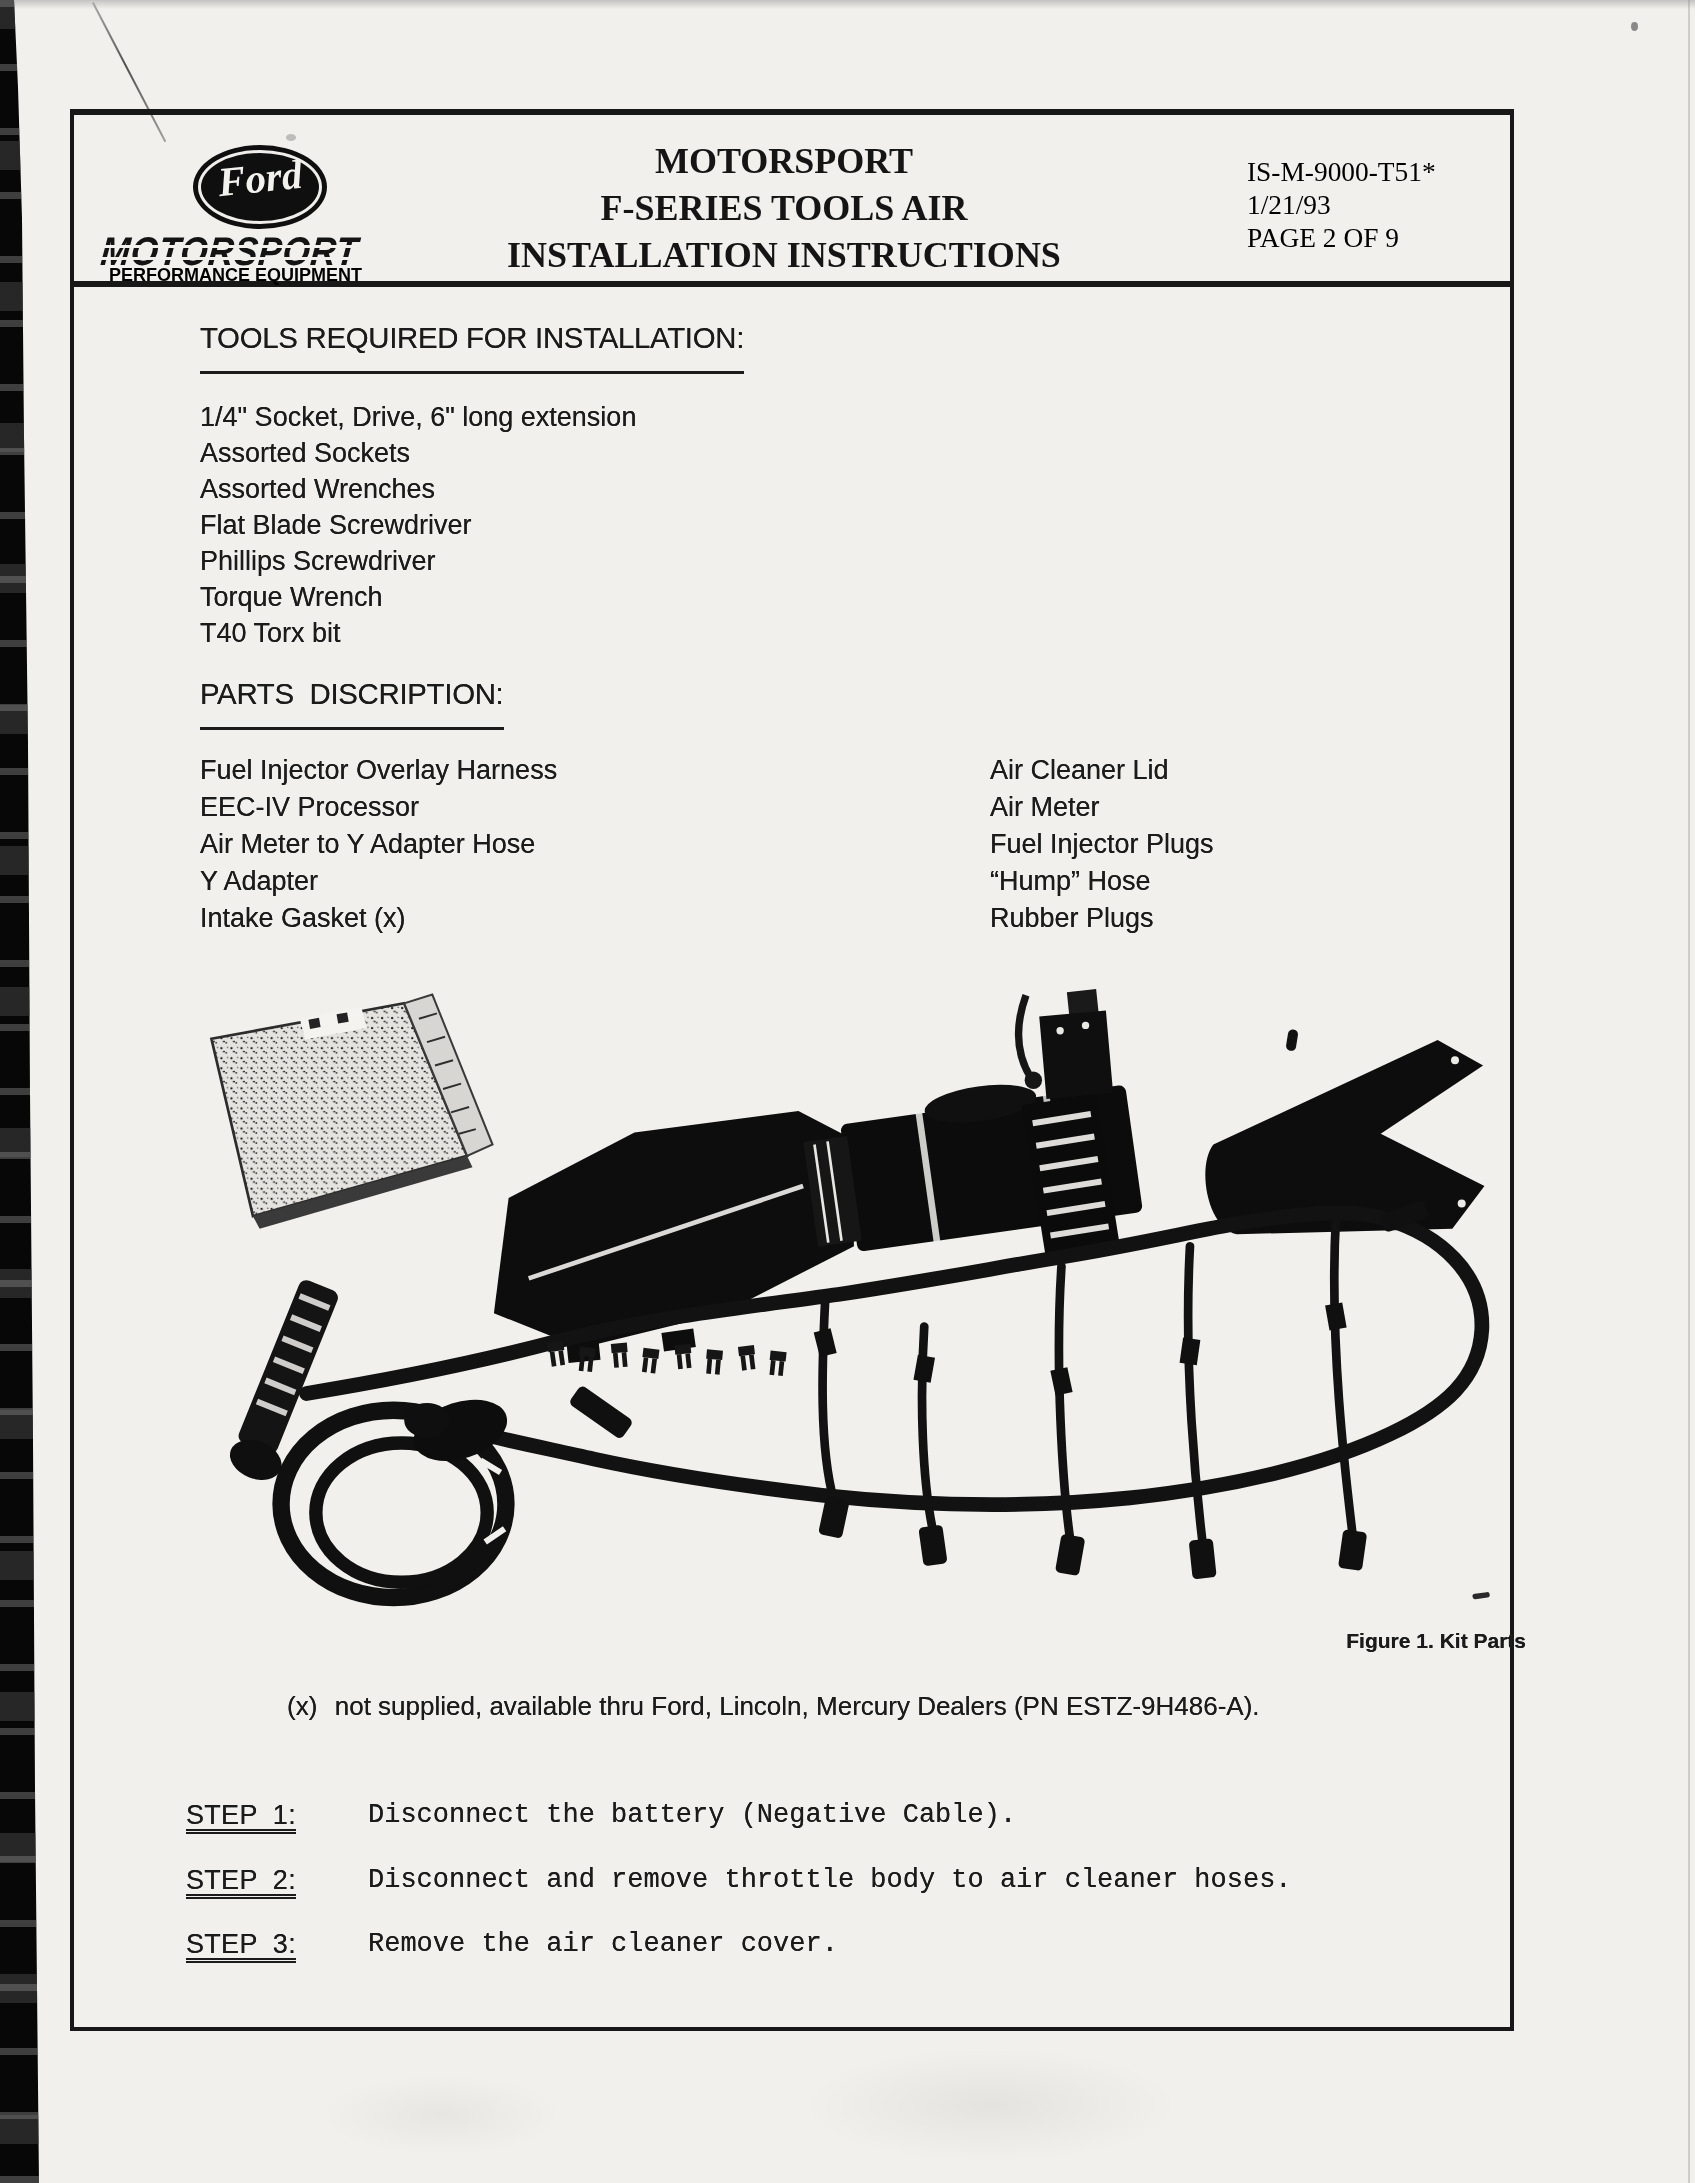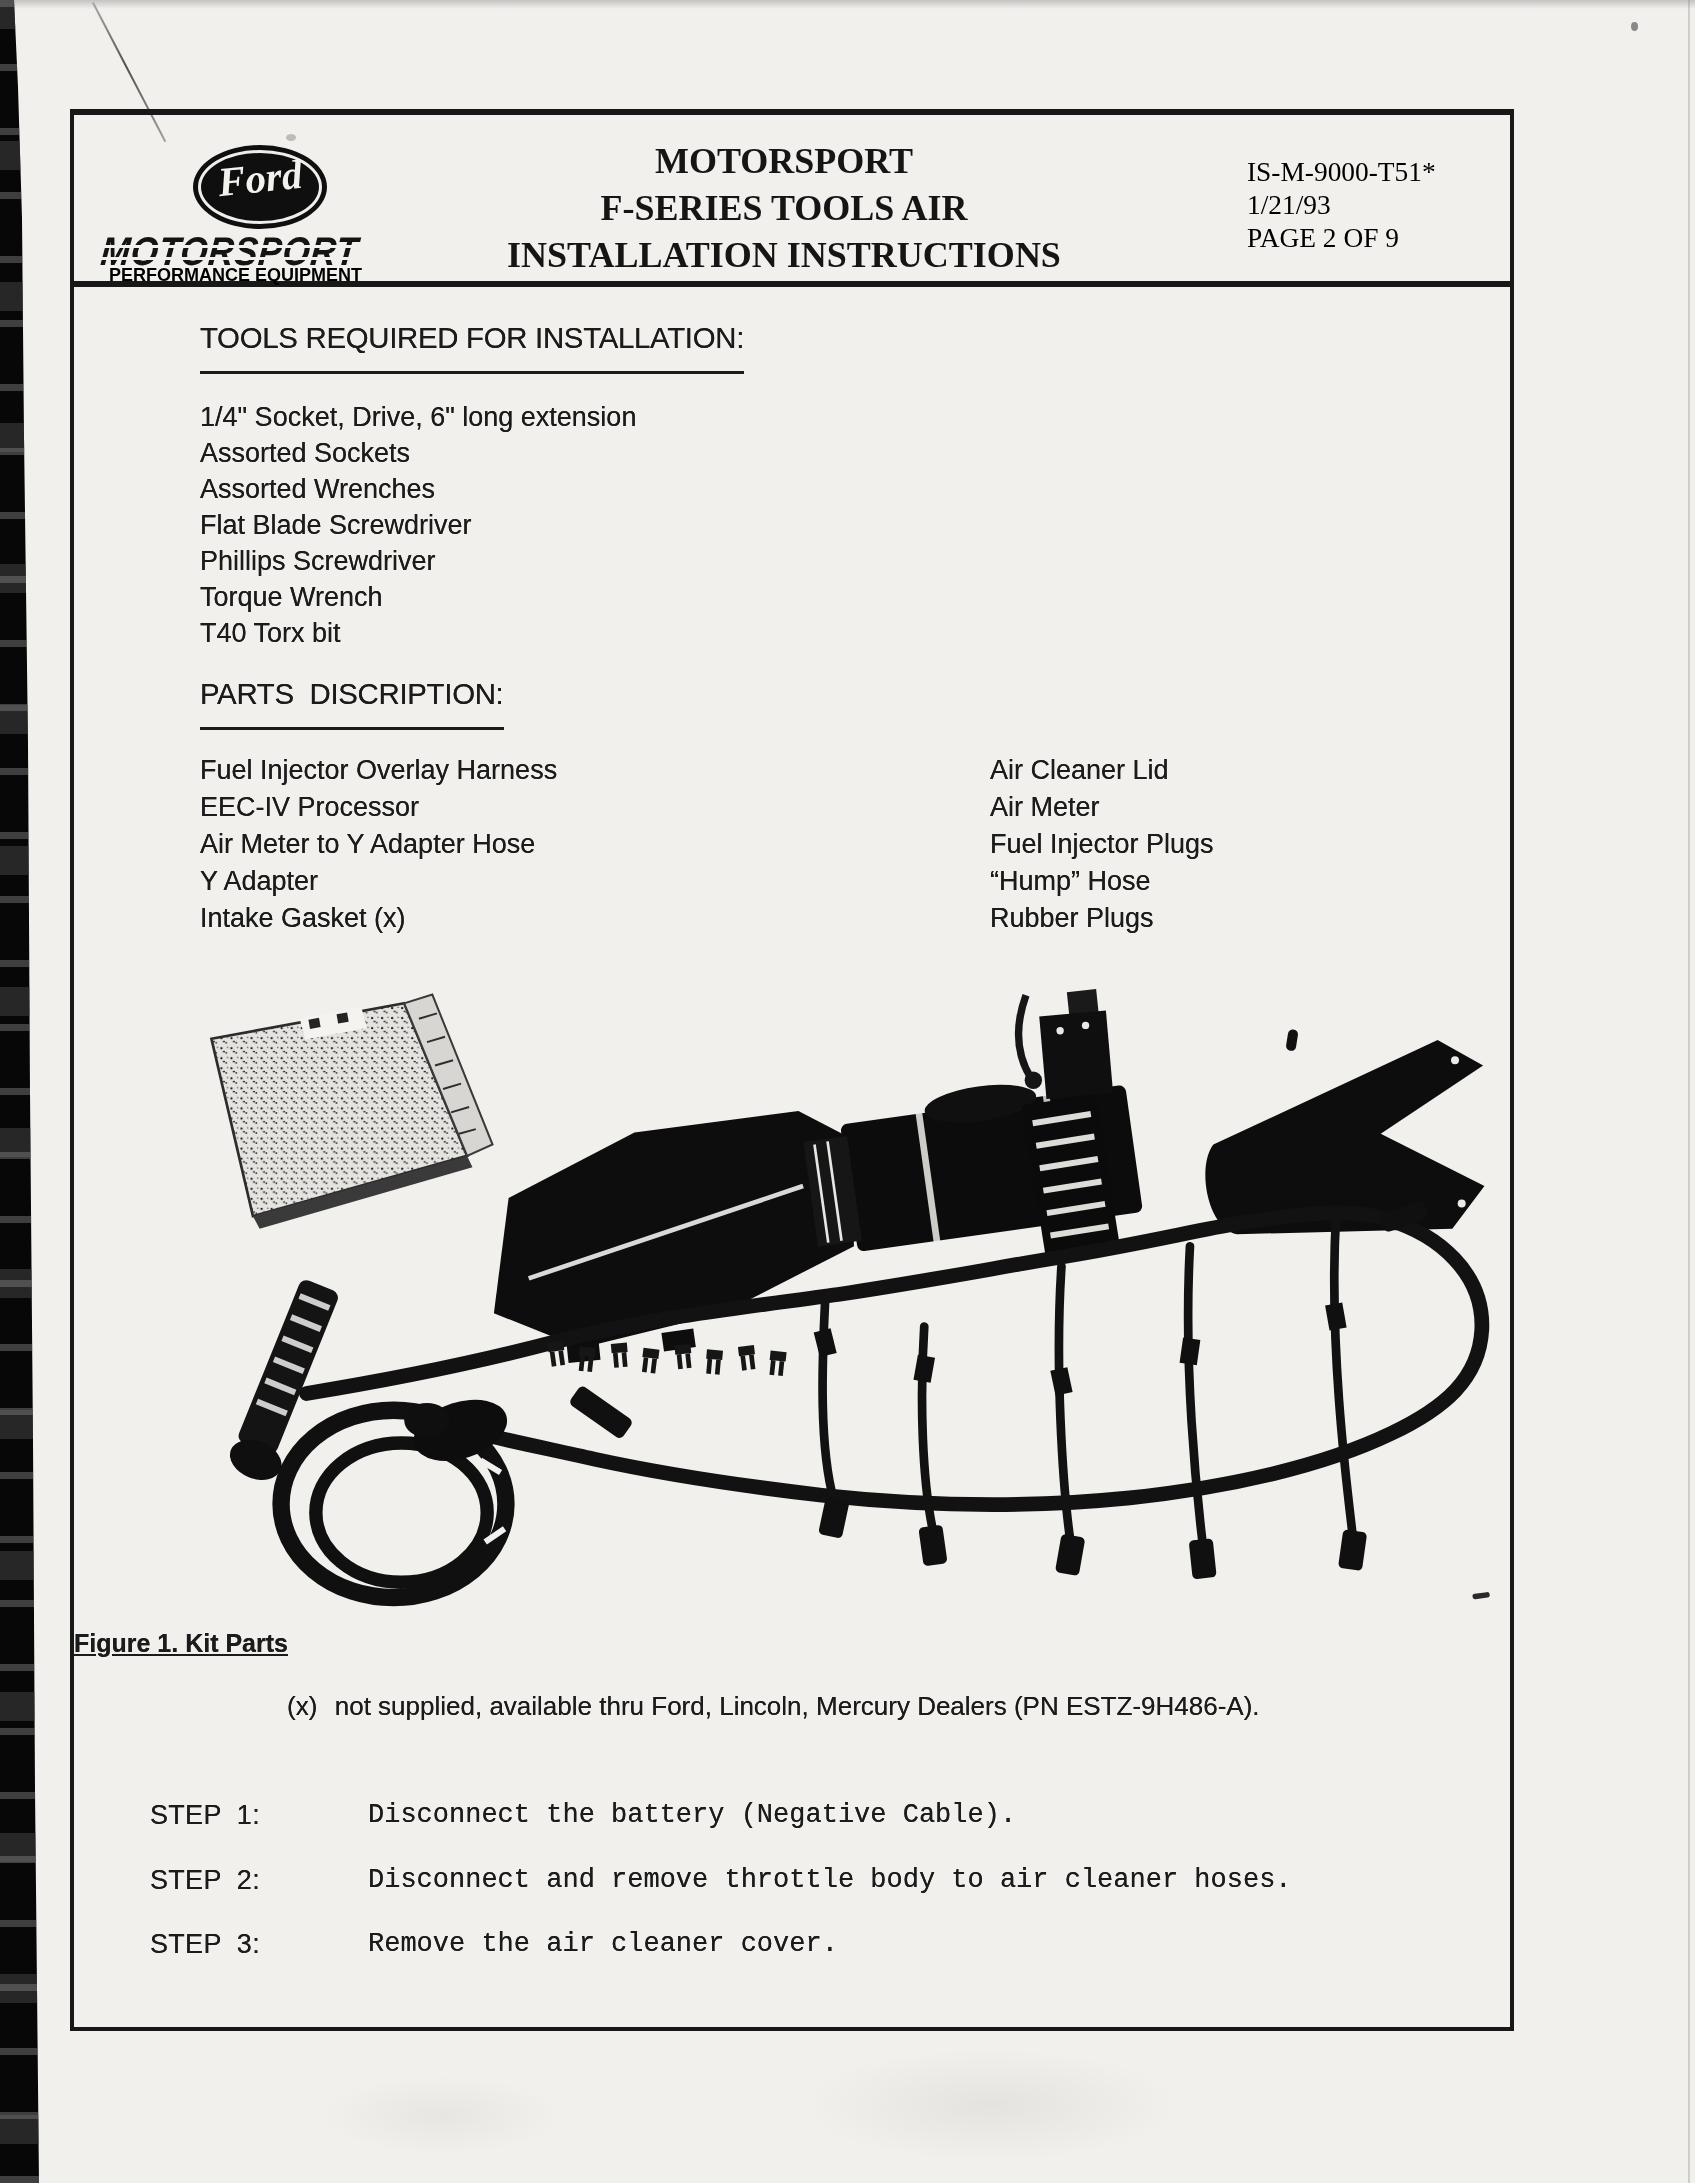--- a/index.html
+++ b/index.html
@@ -53,29 +53,29 @@
   
   .h-ul{display:inline-block;font-size:29.4px;letter-spacing:-0.3px;border-bottom:3.3px solid #1c1c1c;
         padding-bottom:16px;text-shadow:0 0 0.5px #333;}
   .tools-h{position:absolute;left:126px;top:206px;}
   .tools-list{position:absolute;left:126px;top:284px;font-size:27px;line-height:36px;text-shadow:0 0 0.4px #333;}
   .parts-h{position:absolute;left:126px;top:562px;}
   .plist{position:absolute;top:637px;font-size:27px;line-height:37px;text-shadow:0 0 0.4px #333;}
   .plist.l{left:126px;} .plist.r{left:916px;}
 
   .figure{position:absolute;left:25.4px;top:850px;width:1439px;height:683px;}
-  .caption{position:absolute;left:0;top:1514px;width:1452px;text-align:left;
-       font-weight:bold;font-size:25px;text-shadow:0 0 0.4px #333;text-decoration:underline;}
+  .caption{position:absolute;left:0;top:1514px;width:1452px;text-align:right;
+       font-weight:bold;font-size:21px;text-shadow:0 0 0.4px #333;}
   .note{position:absolute;left:213px;top:1576px;font-size:26px;text-shadow:0 0 0.4px #333;}
   .note .mk{margin-right:17.4px;}
 
   .step{position:absolute;left:76px;font-size:27px;text-shadow:0 0 0.4px #333;width:1272px;}
   .s1{top:1685px;} .s2{top:1750px;} .s3{top:1814px;}
   .step .lbl{display:inline-block;letter-spacing:0.3px;
-       text-decoration-style:double;text-underline-offset:4.7px;text-decoration-thickness:2px;}
+       text-decoration:underline;text-decoration-style:double;text-underline-offset:4.7px;text-decoration-thickness:2px;margin-left:36px;}
   .step .txt{position:absolute;left:218px;top:0;font-family:Liberation Mono, monospace;}
 </style>
 </head>
 <body>
 
 <div class="page">
 
   <div class="topband"></div>
   <div class="redge"></div>
   <div class="filmstrip"></div>

